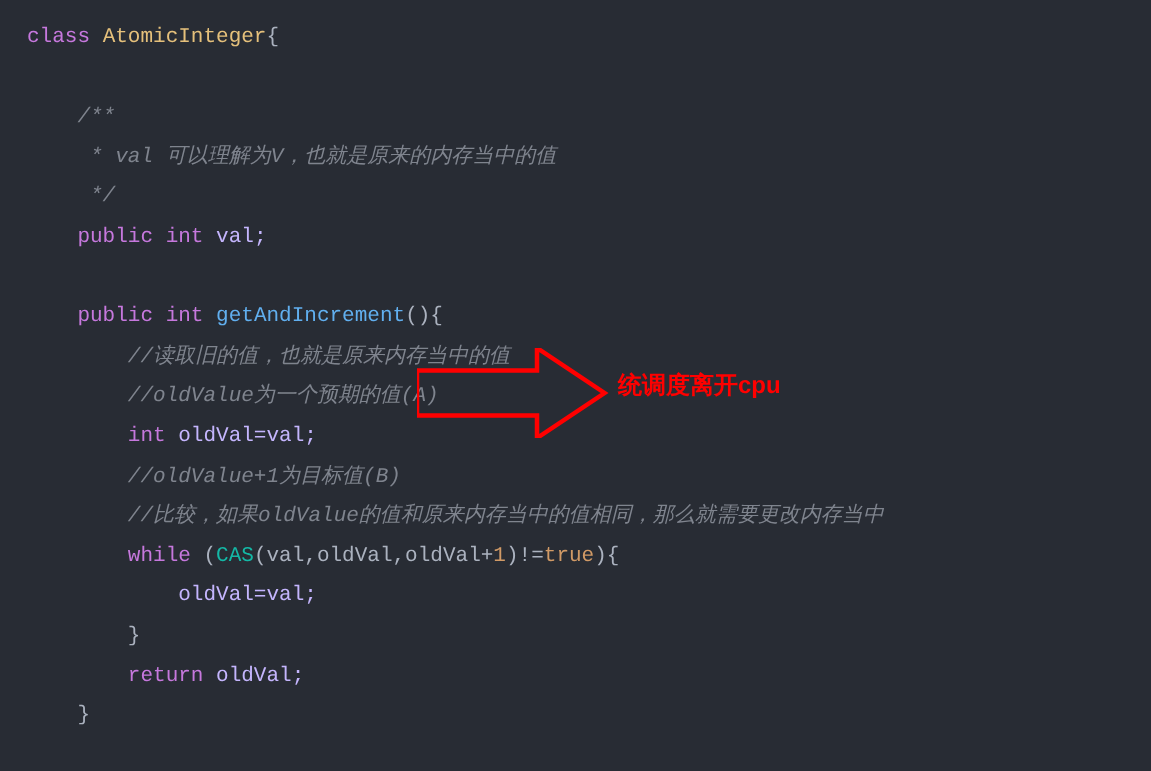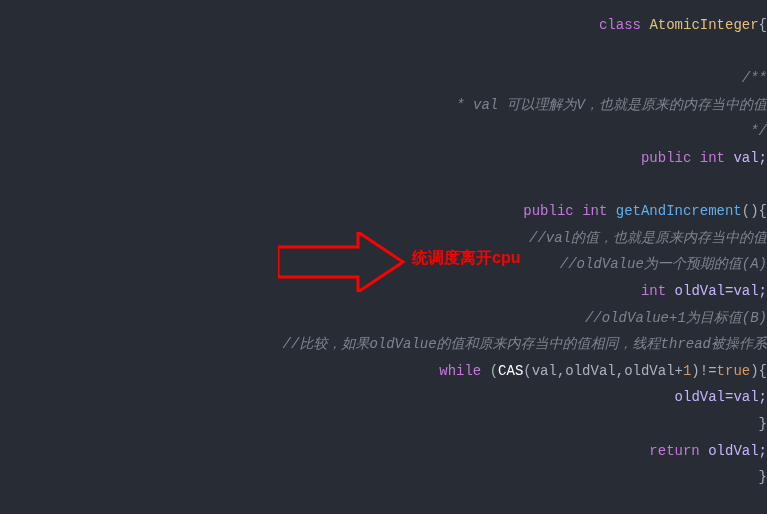--- a/index.html
+++ b/index.html
@@ -19,30 +19,29 @@
       position: relative;
       overflow: hidden;
     }
     .code-container {
       padding-left: 18px;
       position: relative;
     }
     .line {
       white-space: pre;
       min-height: 26px;
-      text-align: right;
     }
     .keyword { color: #c678dd; }
     .classname { color: #e5c07b; }
     .punct { color: #abb2bf; }
     .comment { color: #7f848e; font-style: italic; }
     .var { color: #c4b5fd; }
     .method { color: #61afef; }
     .literal { color: #d19a66; }
-    .funcname { color: #ffffff; }
+    .funcname { color: #14b8a6; }
     .paren { color: #abb2bf; }
     
     .annotation-arrow {
       position: absolute;
       left: 278px;
       top: 232px;
       pointer-events: none;
     }
     .annotation-text {
       position: absolute;
@@ -62,25 +61,25 @@
 
 <div class="code-container">
   <div class="line"><span class="keyword">class</span> <span class="classname">AtomicInteger</span><span class="punct">{</span></div>
   <div class="line"> </div>
   <div class="line">    <span class="comment">/**</span></div>
   <div class="line">    <span class="comment"> * val 可以理解为V，也就是原来的内存当中的值</span></div>
   <div class="line">    <span class="comment"> */</span></div>
   <div class="line">    <span class="keyword">public</span> <span class="keyword">int</span><span class="var"> val;</span></div>
   <div class="line"> </div>
   <div class="line">    <span class="keyword">public</span> <span class="keyword">int</span> <span class="method">getAndIncrement</span><span class="paren">(){</span></div>
-  <div class="line">        <span class="comment">//val的值，也就是原来内存当中的值</span></div>
+  <div class="line">        <span class="comment">//读取旧的值，也就是原来内存当中的值</span></div>
   <div class="line">        <span class="comment">//oldValue为一个预期的值(A)</span></div>
   <div class="line">        <span class="keyword">int</span><span class="var"> oldVal=val;</span></div>
   <div class="line">        <span class="comment">//oldValue+1为目标值(B)</span></div>
-  <div class="line">        <span class="comment">//比较，如果oldValue的值和原来内存当中的值相同，线程thread被操作系</span></div>
+  <div class="line">        <span class="comment">//比较，如果oldValue的值和原来内存当中的值相同，那么就需要更改内存当中</span></div>
   <div class="line">        <span class="keyword">while</span><span class="paren"> (</span><span class="funcname">CAS</span><span class="paren">(val,oldVal,oldVal+</span><span class="literal">1</span><span class="paren">)!=</span><span class="literal">true</span><span class="paren">){</span></div>
   <div class="line">            <span class="var">oldVal=val;</span></div>
   <div class="line">        <span class="punct">}</span></div>
   <div class="line">        <span class="keyword">return</span><span class="var"> oldVal;</span></div>
   <div class="line">    <span class="punct">}</span></div>
 
 </div>
 
 <div class="annotation-arrow">
   <svg width="130" height="60" viewBox="0 0 130 60">

